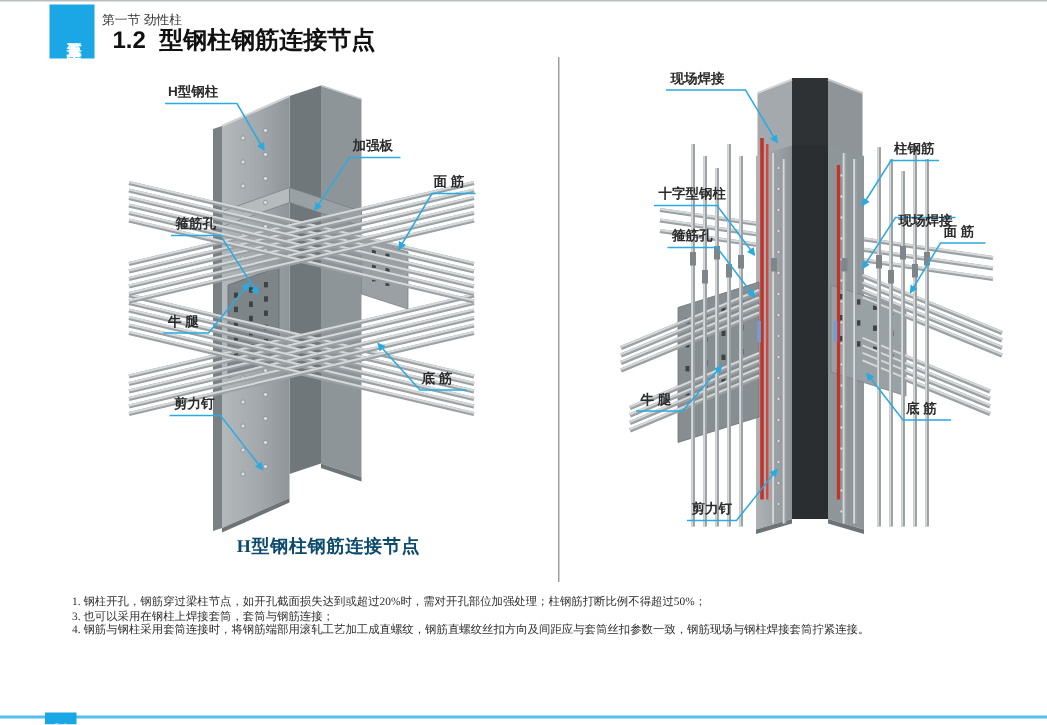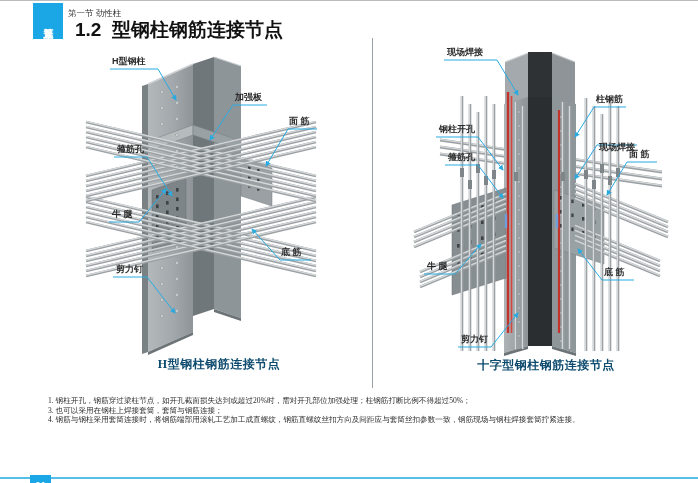--- a/index.html
+++ b/index.html
@@ -5,21 +5,21 @@
   html,body{margin:0;padding:0;background:#ffffff;}
   .page{position:relative;width:698px;height:483px;background:#ffffff;overflow:hidden;
         font-family:"Liberation Sans","DejaVu Sans",sans-serif;color:#222;}
   .top-rule{position:absolute;left:0;top:0;width:698px;height:1px;background:#b9bdbf;}
   .bottom-rule{position:absolute;left:0;top:477px;width:698px;height:2px;background:#55bfec;}
 
   .chapter-badge{position:absolute;left:33px;top:3px;width:30px;height:36px;background:#1ba7e6;
        color:#fff;font-weight:bold;font-size:10px;display:flex;align-items:center;justify-content:center;
        writing-mode:vertical-rl;text-orientation:upright;letter-spacing:1px;}
   .section-label{position:absolute;left:68px;top:8px;font-size:8.5px;color:#333;white-space:pre;}
-  .page-title{position:absolute;left:75px;top:17px;margin:0;font-size:19px;font-weight:bold;color:#111;white-space:pre;}
+  .page-title{position:absolute;left:75px;top:17px;margin:0;font-size:16px;font-weight:bold;color:#111;white-space:pre;}
 
   .divider-v{position:absolute;left:372px;top:38px;width:1px;height:350px;background:#9aa0a3;}
 
   .fig-svg{position:absolute;left:0;top:0;}
 
   .lbl{position:absolute;font-size:9px;font-weight:bold;color:#2b2b2b;white-space:pre;line-height:11px;}
   .caption{position:absolute;width:220px;text-align:center;font-family:"Liberation Serif","DejaVu Serif",serif;
        font-weight:bold;font-size:12px;color:#0c4a6e;letter-spacing:0.5px;}
 
   .notes{position:absolute;left:33px;top:396px;width:655px;
@@ -387,30 +387,29 @@
   <div class="lbl" style="left:112px;top:56px">H型钢柱</div>
   <div class="lbl" style="left:235px;top:92px">加强板</div>
   <div class="lbl" style="left:289px;top:116px">面 筋</div>
   <div class="lbl" style="left:117px;top:144px">箍筋孔</div>
   <div class="lbl" style="left:112px;top:209px">牛 腿</div>
   <div class="lbl" style="left:281px;top:247px">底 筋</div>
   <div class="lbl" style="left:116px;top:264px">剪力钉</div>
 
   <div class="lbl" style="left:447px;top:47px">现场焊接</div>
   <div class="lbl" style="left:596px;top:94px">柱钢筋</div>
-  <div class="lbl" style="left:439px;top:124px">钢柱开孔</div>
+  <div class="lbl" style="left:439px;top:124px">十字型钢柱</div>
   <div class="lbl" style="left:599px;top:142px">现场焊接</div>
   <div class="lbl" style="left:448px;top:152px">箍筋孔</div>
   <div class="lbl" style="left:629px;top:149px">面 筋</div>
   <div class="lbl" style="left:427px;top:261px">牛 腿</div>
   <div class="lbl" style="left:604px;top:267px">底 筋</div>
   <div class="lbl" style="left:461px;top:334px">剪力钉</div>
 
   <div class="caption" style="left:109px;top:356px">H型钢柱钢筋连接节点</div>
-  <div class="caption" style="left:436px;top:357px">十字型钢柱钢筋连接节点</div>
 
   <div class="notes">
     <div class="note-item">1. 钢柱开孔，钢筋穿过梁柱节点，如开孔截面损失达到或超过20%时，需对开孔部位加强处理；柱钢筋打断比例不得超过50%；</div>
     <div class="note-item">3. 也可以采用在钢柱上焊接套筒，套筒与钢筋连接；</div>
     <div class="note-item">4. 钢筋与钢柱采用套筒连接时，将钢筋端部用滚轧工艺加工成直螺纹，钢筋直螺纹丝扣方向及间距应与套筒丝扣参数一致，钢筋现场与钢柱焊接套筒拧紧连接。</div>
   </div>
 
   <div class="page-number">61</div>
   <div class="bottom-rule"></div>
 </div>

